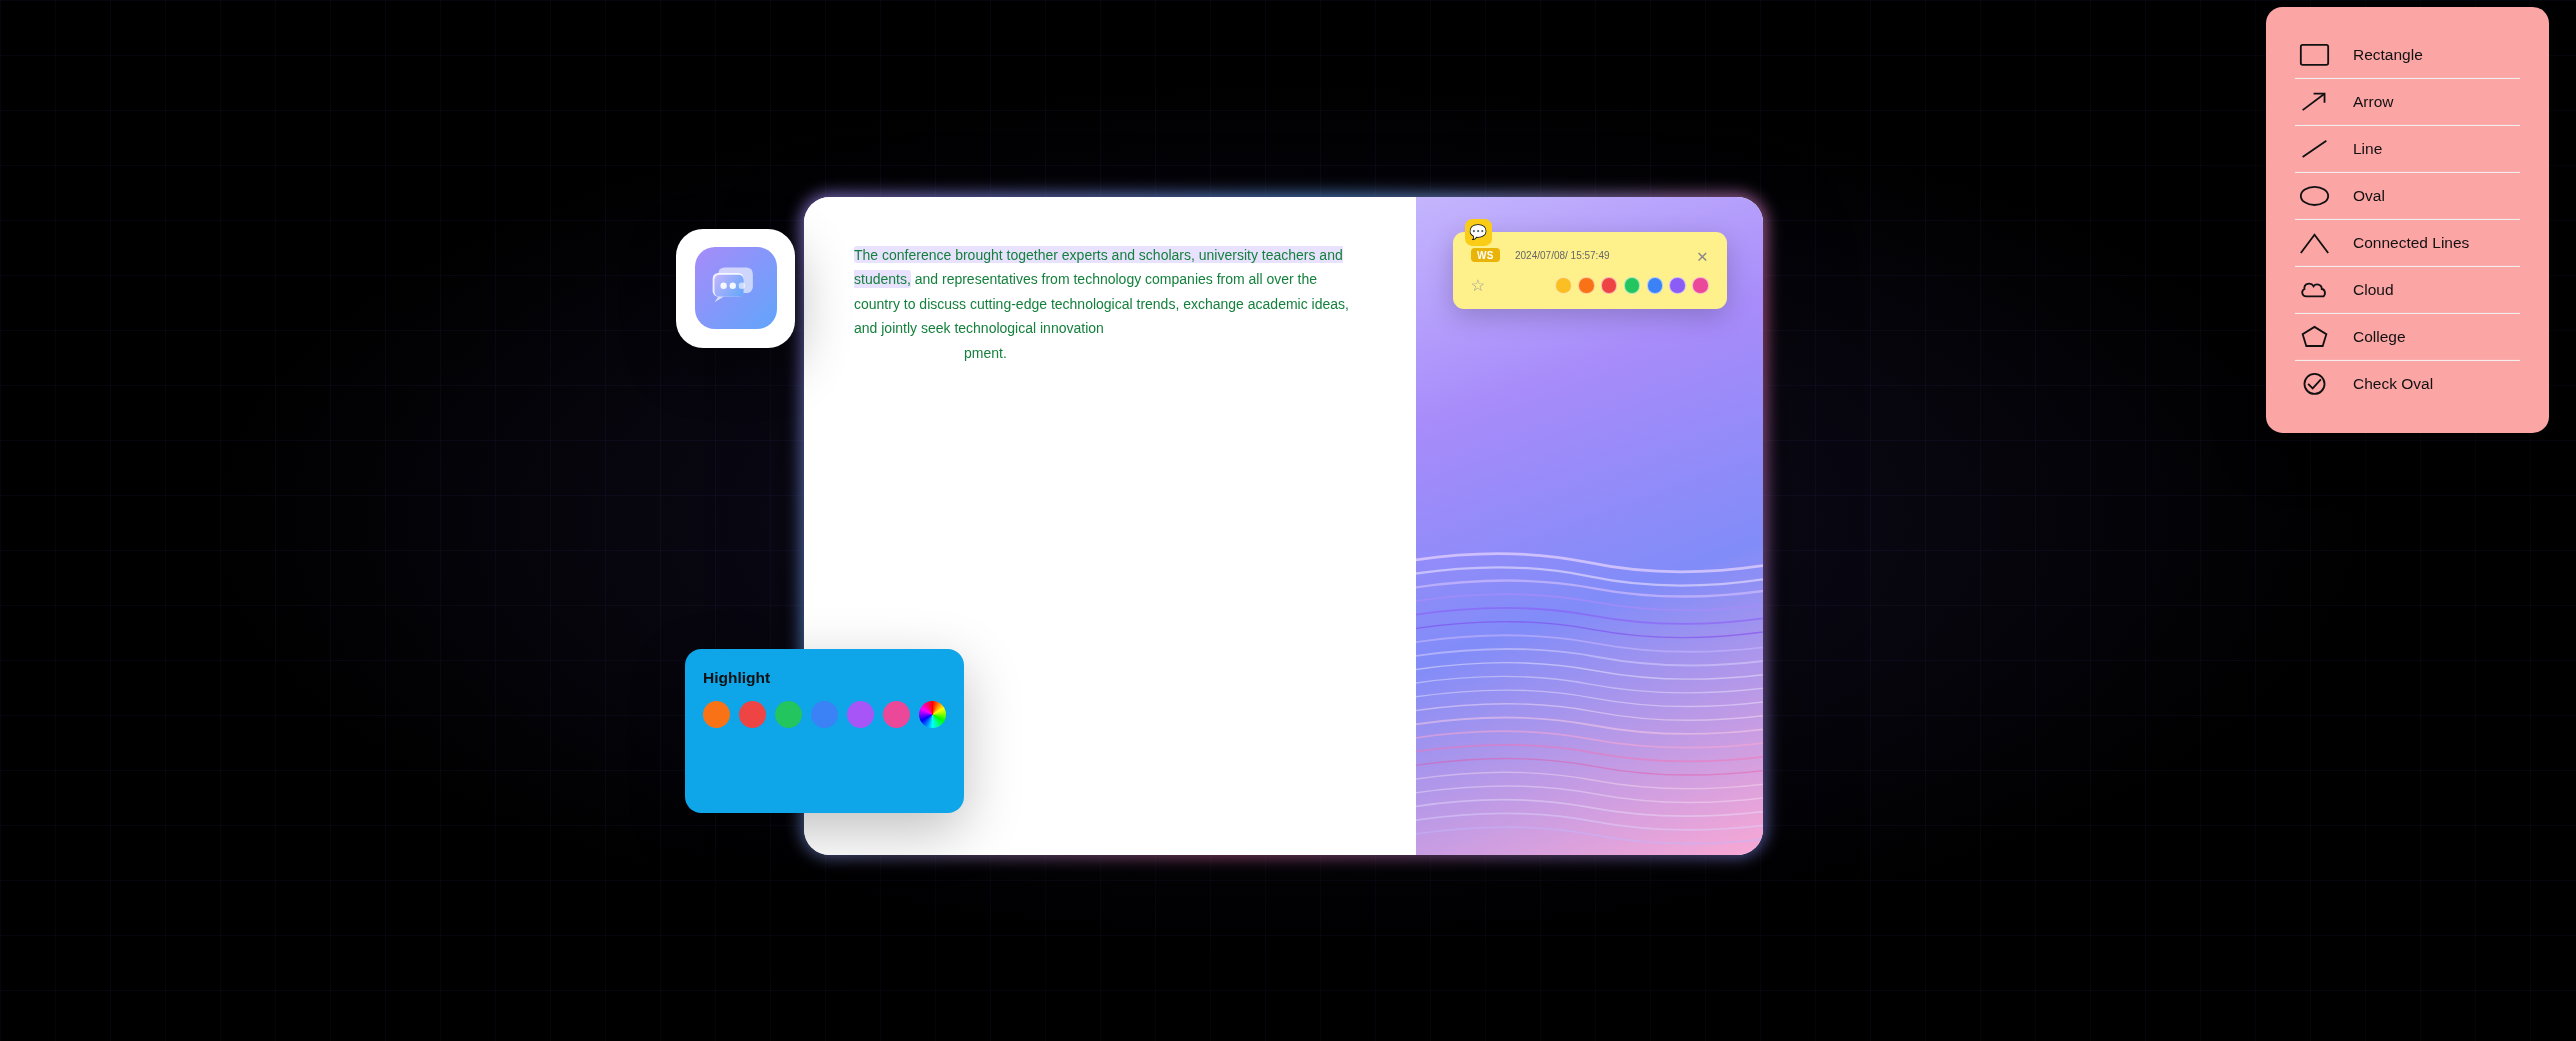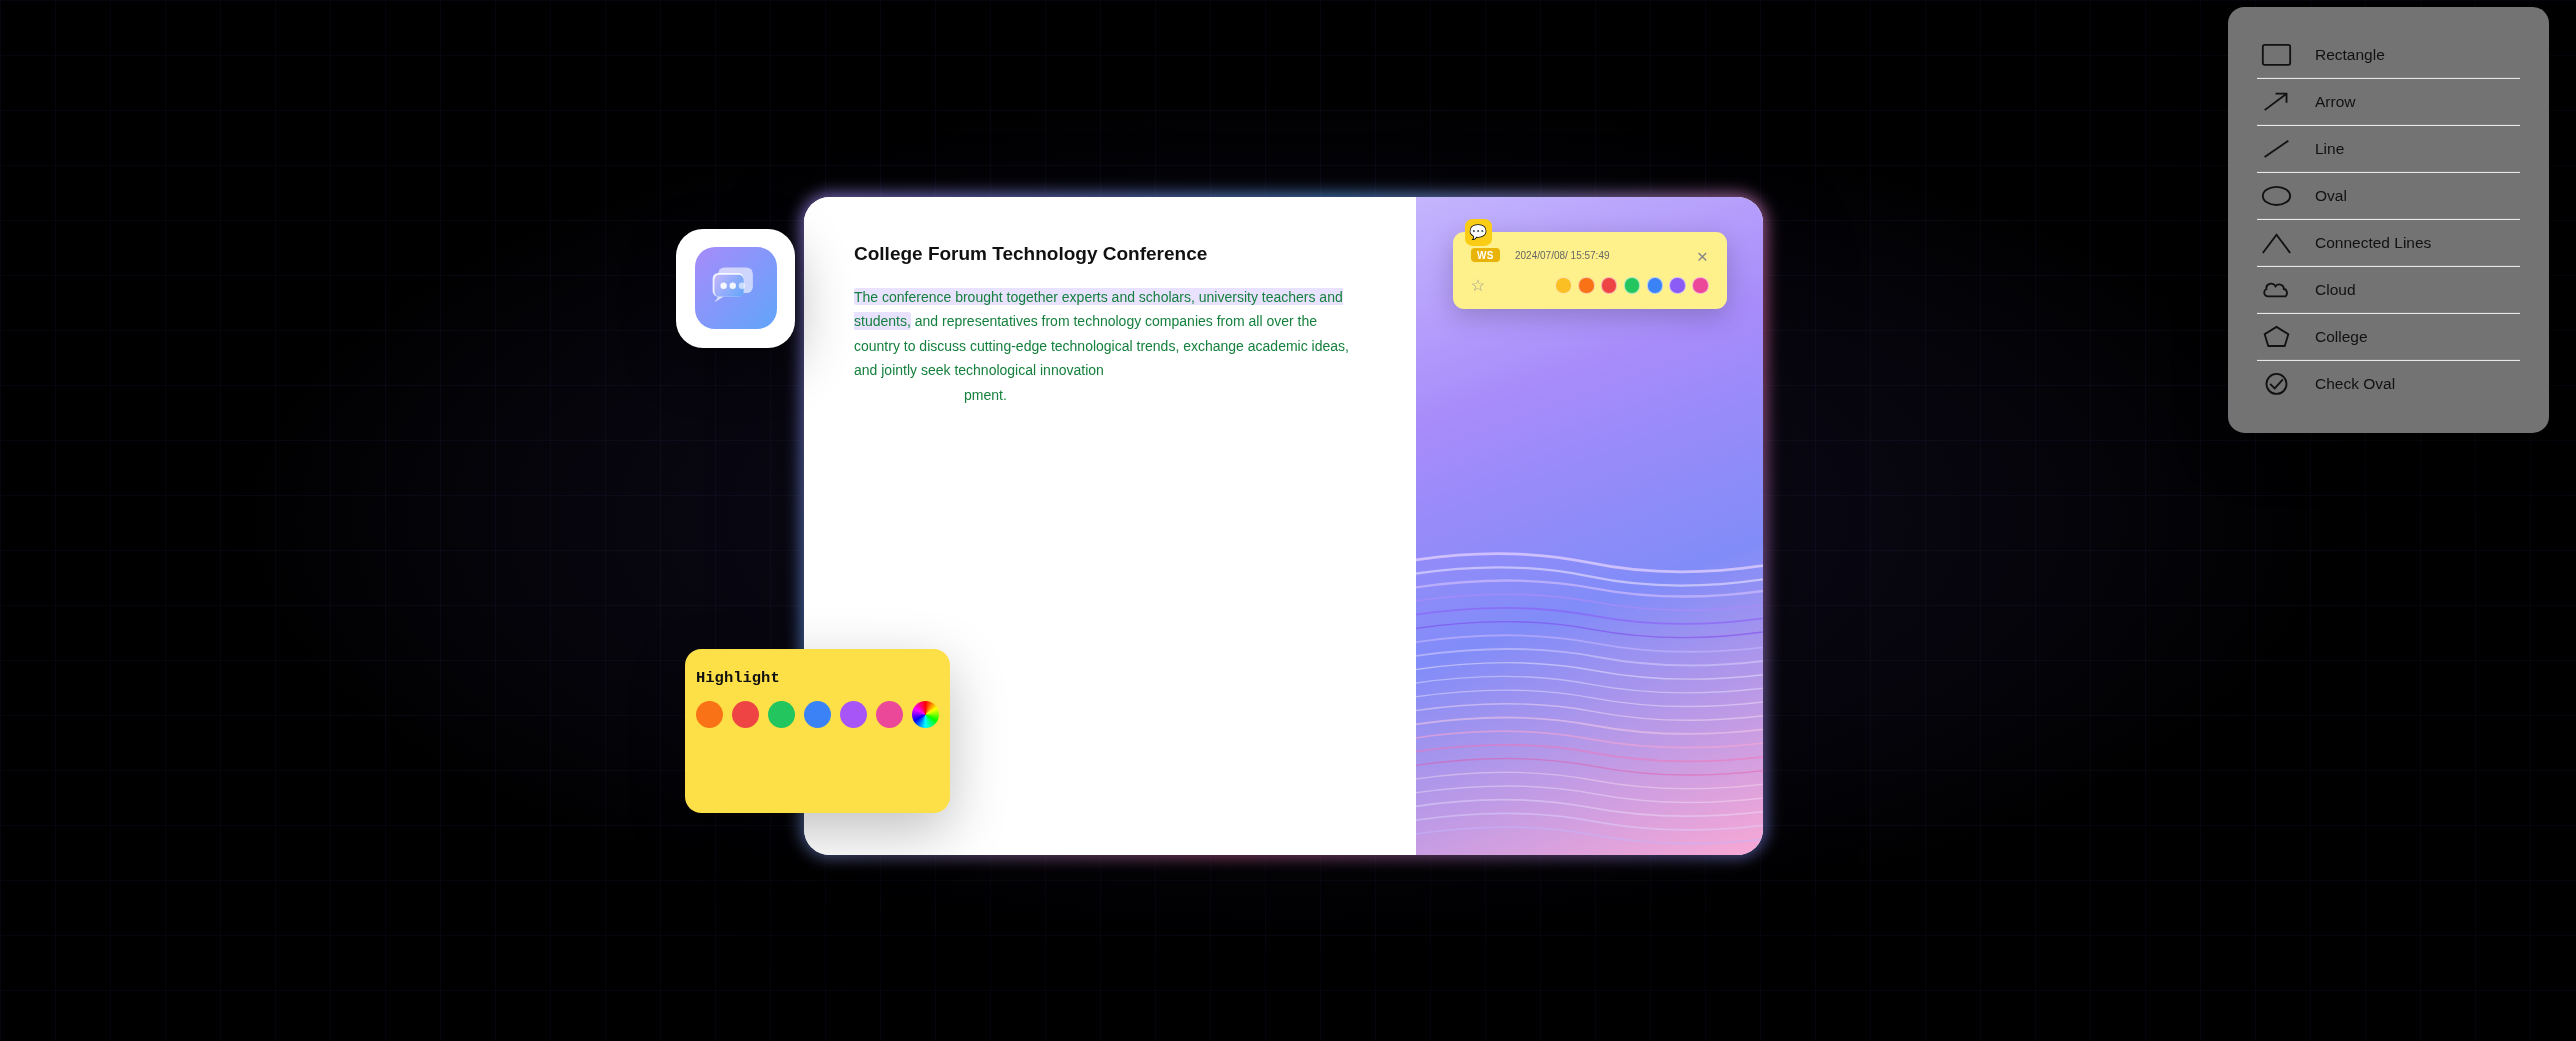--- a/index.html
+++ b/index.html
@@ -239,27 +239,26 @@
       align-items: center;
       justify-content: center;
       font-size: 38px;
     }
 
     
     .highlight-panel {
       position: absolute;
       left: -55px;
       bottom: 119px;
-      background: #fde047;
+      background: #0ea5e9;
       border-radius: 16.4px;
-      padding: 20px 11px;
+      padding: 20px 18px;
       box-shadow: 0 18px 55px rgba(0,0,0,0.25);
       z-index: 10;
       min-width: 210px;
-      font-family: Liberation Mono, monospace;
     }
 
     .highlight-title {
       font-size: 15.5px;
       font-weight: 600;
       color: #111;
       margin-bottom: 14.6px;
     }
 
     .highlight-colors {
@@ -278,26 +277,26 @@
     .hl-dot.rainbow {
       background: conic-gradient(red, yellow, lime, cyan, blue, magenta, red);
     }
 
     
     .shapes-panel {
       position: absolute;
       right: -18px;
       top: 50%;
       transform: translateY(-50%);
-      background: #737373;
+      background: #fca5a5;
       border-radius: 16.4px;
       padding: 25.6px 29px;
       box-shadow: 0 18px 55px rgba(0,0,0,0.25);
       z-index: 10;
-      width: 321px;
+      width: 283px;
     }
 
     .shape-item {
       display: flex;
       align-items: center;
       gap: 20px;
       padding: 11px 0;
       border-bottom: 0.9px solid #f3f4f6;
       cursor: pointer;
     }
@@ -368,21 +367,20 @@
       <div class="hl-dot rainbow"></div>
     </div>
   </div>
 
   <div class="main-panel-wrapper" style="position:absolute; left: calc(50% - 484px); top: calc(50% - 324px);">
     <div class="main-panel">
 
       <div class="doc-area">
 
 
-        <div class="section-title">College Forum Technology Conference</div>
 
         <div class="body-text">
           <span class="highlight">The conference brought together experts and scholars, university teachers and students,</span> and representatives from technology companies from all over the country to discuss cutting-edge technological trends, exchange academic ideas, and jointly seek technological innovation<br><span style="margin-left:110px;">pment.</span>
         </div>
       </div>
 
       <div class="image-card-area">
 
         <div style="position:absolute;inset:0;overflow:hidden;">
 

